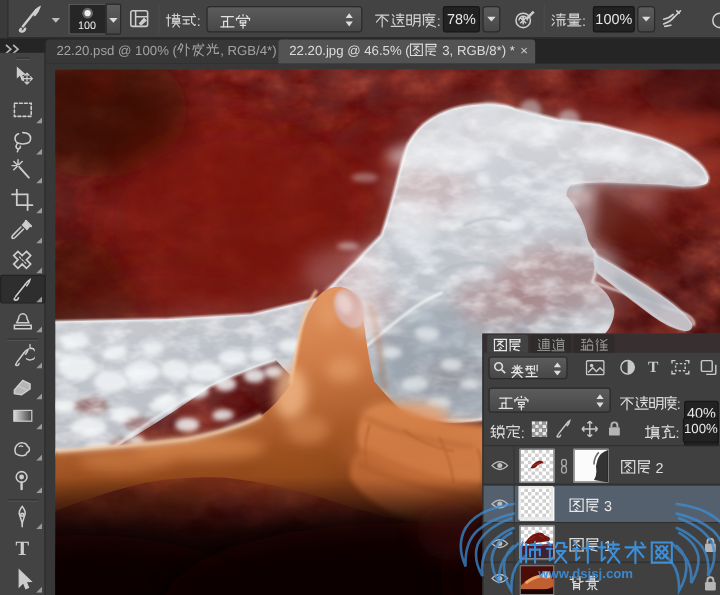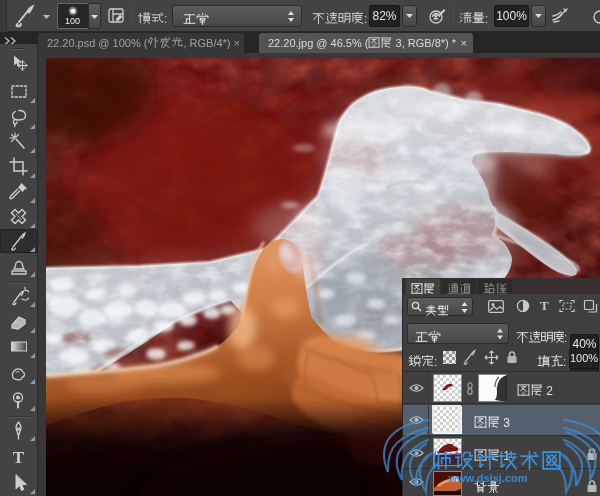--- a/index.html
+++ b/index.html
@@ -437,21 +437,21 @@
             <line x1="40.94" y1="2.44" x2="40.94" y2="10.84"></line>
             <line x1="42.62" y1="4.48" x2="49.82" y2="4.48"></line>
             <line x1="44.18" y1="4.48" x2="44.18" y2="6.64"></line>
             <line x1="48.02" y1="4.48" x2="48.02" y2="6.64"></line>
             <line x1="42.62" y1="6.64" x2="49.82" y2="6.64"></line>
             <line x1="43.22" y1="8.44" x2="49.22" y2="8.44"></line>
             <line x1="46.82" y1="8.44" x2="43.22" y2="12.52"></line>
             <line x1="44.78" y1="10.12" x2="51.02" y2="12.52"></line>
           </g>
         </svg><span class="lbl">:</span></div>
-      <div class="abs well" style="left:369px;top:5px;width:31px;height:22px;line-height:20px">82%</div>
+      <div class="abs well" style="left:369px;top:5px;width:31px;height:22px;line-height:20px">78%</div>
       <div class="abs ddown" style="left:402px;top:5px;width:15px;height:22px"></div>
       <svg class="abs" width="9" height="6" viewBox="0 0 9 6" style="left:405px;top:13px">
         <path d="M1 1 l3.5 4 3.5 -4 z" fill="#ddd"></path>
       </svg>
       <svg class="abs" width="19" height="19" viewBox="0 0 19 19" style="left:428px;top:6px">
         <g stroke="#cdcdcd" stroke-width="1.3" fill="none">
           <circle cx="8" cy="11" r="6"></circle>
           <path d="M4.5 11 a3.5 3.5 0 0 1 7 0 M8 7.5 v7 M5.5 8.6 l5 4.8 M5.5 13.4 l5 -4.8"></path>
           <path d="M10.5 8.5 L16 3 l1.5 1.5 -5.5 5.5 z" fill="#cdcdcd" stroke="none"></path>
         </g>
@@ -537,21 +537,21 @@
             <line x1="26.81" y1="2.21" x2="27.91" y2="3.86"></line>
             <line x1="33.19" y1="2.21" x2="32.09" y2="3.86"></line>
             <line x1="25.27" y1="4.74" x2="34.73" y2="4.74"></line>
             <line x1="28.35" y1="4.74" x2="28.35" y2="7.82"></line>
             <line x1="28.35" y1="7.82" x2="25.71" y2="10.68"></line>
             <line x1="31.65" y1="4.74" x2="31.65" y2="9.47"></line>
             <line x1="31.65" y1="9.47" x2="34.95" y2="9.47"></line>
             <line x1="34.95" y1="9.47" x2="34.95" y2="8.37"></line>
           </g>
         </svg><span>, RGB/4*)</span><span style="position:absolute;right:4px;top:0;color:#9a9a9a;font-size:11px">×</span></div>
-      <div class="abs" style="left:259px;top:1px;width:214px;height:20px;background:#535353;border-radius:3px 3px 0 0;color:#dcdcdc;font-size:11px;line-height:20px;white-space:nowrap;overflow:hidden"><span style="margin-left:9px">22.20.jpg @ 46.5% (</span><svg width="24" height="13" viewBox="0 0 24 13" style="vertical-align:-2px">
+      <div class="abs" style="left:232px;top:1px;width:214px;height:20px;background:#535353;border-radius:3px 3px 0 0;color:#dcdcdc;font-size:11px;line-height:20px;white-space:nowrap;overflow:hidden"><span style="margin-left:9px">22.20.jpg @ 46.5% (</span><svg width="24" height="13" viewBox="0 0 24 13" style="vertical-align:-2px">
           <g stroke="#dcdcdc" stroke-width="0.90" stroke-linecap="round" fill="none">
             <line x1="1.05" y1="1.77" x2="10.95" y2="1.77"></line>
             <line x1="1.05" y1="1.77" x2="1.05" y2="11.23"></line>
             <line x1="10.95" y1="1.77" x2="10.95" y2="11.23"></line>
             <line x1="1.05" y1="11.23" x2="10.95" y2="11.23"></line>
             <line x1="3.91" y1="3.53" x2="8.09" y2="3.53"></line>
             <line x1="7.54" y1="3.53" x2="3.36" y2="7.16"></line>
             <line x1="4.79" y1="4.96" x2="8.64" y2="7.71"></line>
             <line x1="5.89" y1="8.26" x2="6.99" y2="9.36"></line>
             <line x1="4.79" y1="9.69" x2="6.11" y2="10.79"></line>

